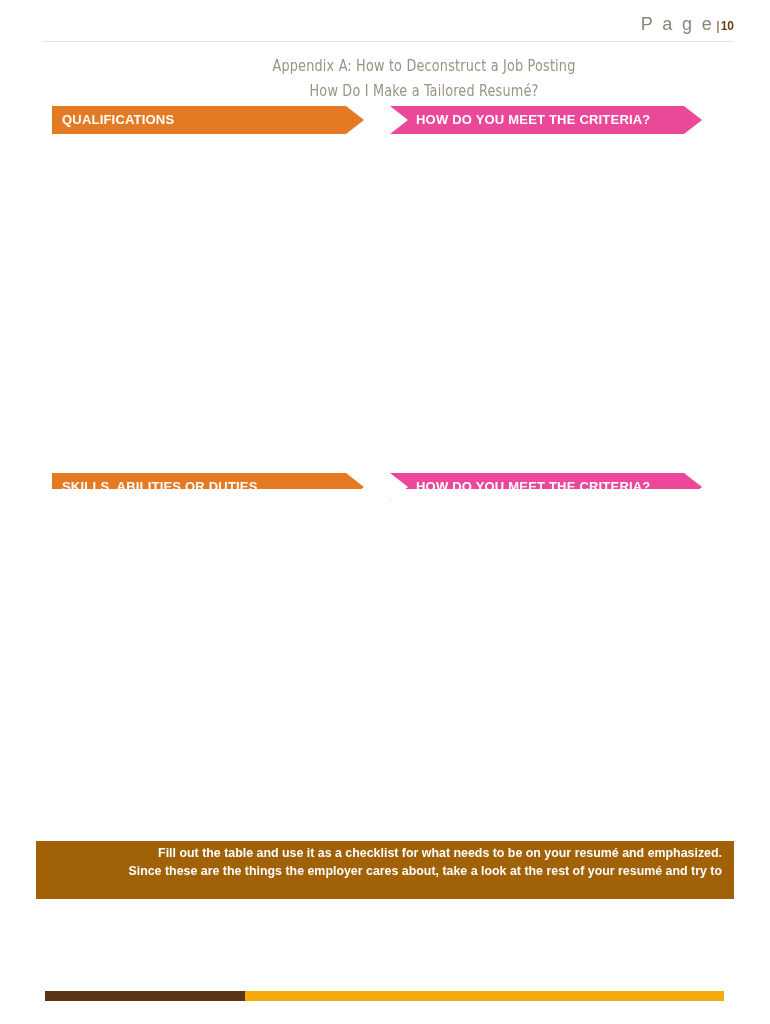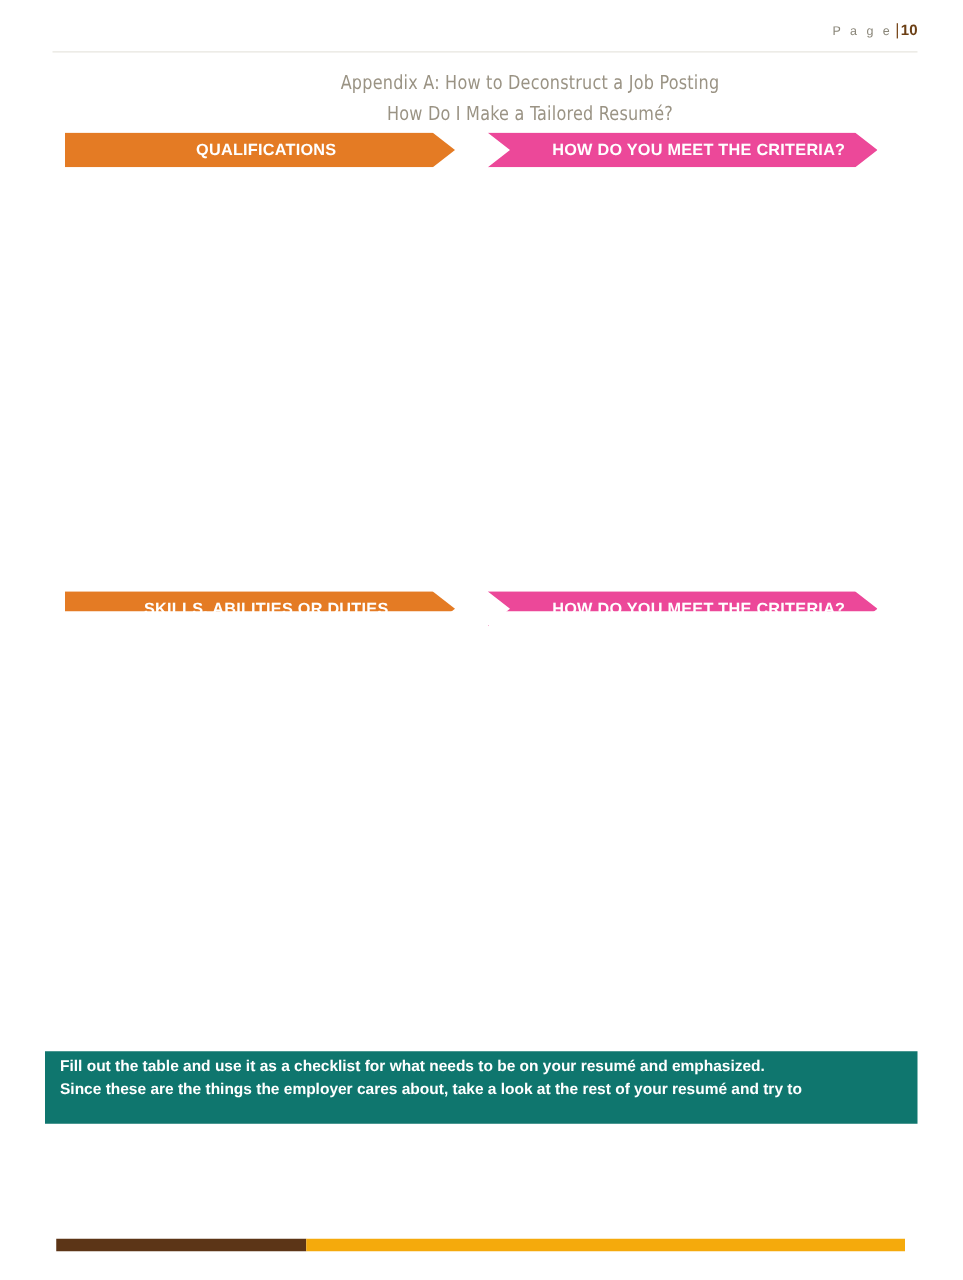--- a/index.html
+++ b/index.html
@@ -27,21 +27,21 @@
     position: absolute;
     right: 0;
     top: 0;
     font-size: 12.5px;
     white-space: nowrap;
     line-height: 16px;
   }
   .page-word {
     color: #8a8679;
     letter-spacing: 2.4px;
-    font-size: 10px;
+    font-size: 18px;
   }
   .page-sep {
     color: #7a4a1e;
     margin: 0 1px 0 2px;
     font-size: 13px;
   }
   .page-num {
     color: #6b3f14;
     font-weight: bold;
     font-size: 12px;
@@ -91,21 +91,20 @@
     line-height: 28px;
     color: #ffffff;
     font-weight: bold;
     font-size: 13px;
     letter-spacing: 0.2px;
     box-sizing: border-box;
   }
   .banner-label {
     display: block;
     white-space: nowrap;
-    text-align: center;
   }
 
   
   .banner-orange {
     left: 52px;
     width: 312px;
     background: #E47B24;
     clip-path: polygon(0 0, calc(100% - 18px) 0, 100% 50%, calc(100% - 18px) 100%, 0 100%);
   }
   .banner-orange .banner-label {
@@ -133,26 +132,26 @@
   .region-skills-left { left: 52px;  top: 489px; width: 312px; height: 330px; }
   .region-skills-right{ left: 391px; top: 489px; width: 312px; height: 330px; }
 
   
   .callout {
     position: absolute;
     left: 36px;
     top: 841px;
     width: 698px;
     height: 58px;
-    background: #0f766e;
+    background: #a16207;
     color: #ffffff;
     font-weight: bold;
     font-size: 12.4px;
     line-height: 17.5px;
-    text-align: left;
+    text-align: right;
     box-sizing: border-box;
     padding: 4px 12px 0 12px;
   }
   .callout-line { display: block; white-space: nowrap; }
 
   
   .footer-bars {
     position: absolute;
     left: 45px;
     top: 991px;

